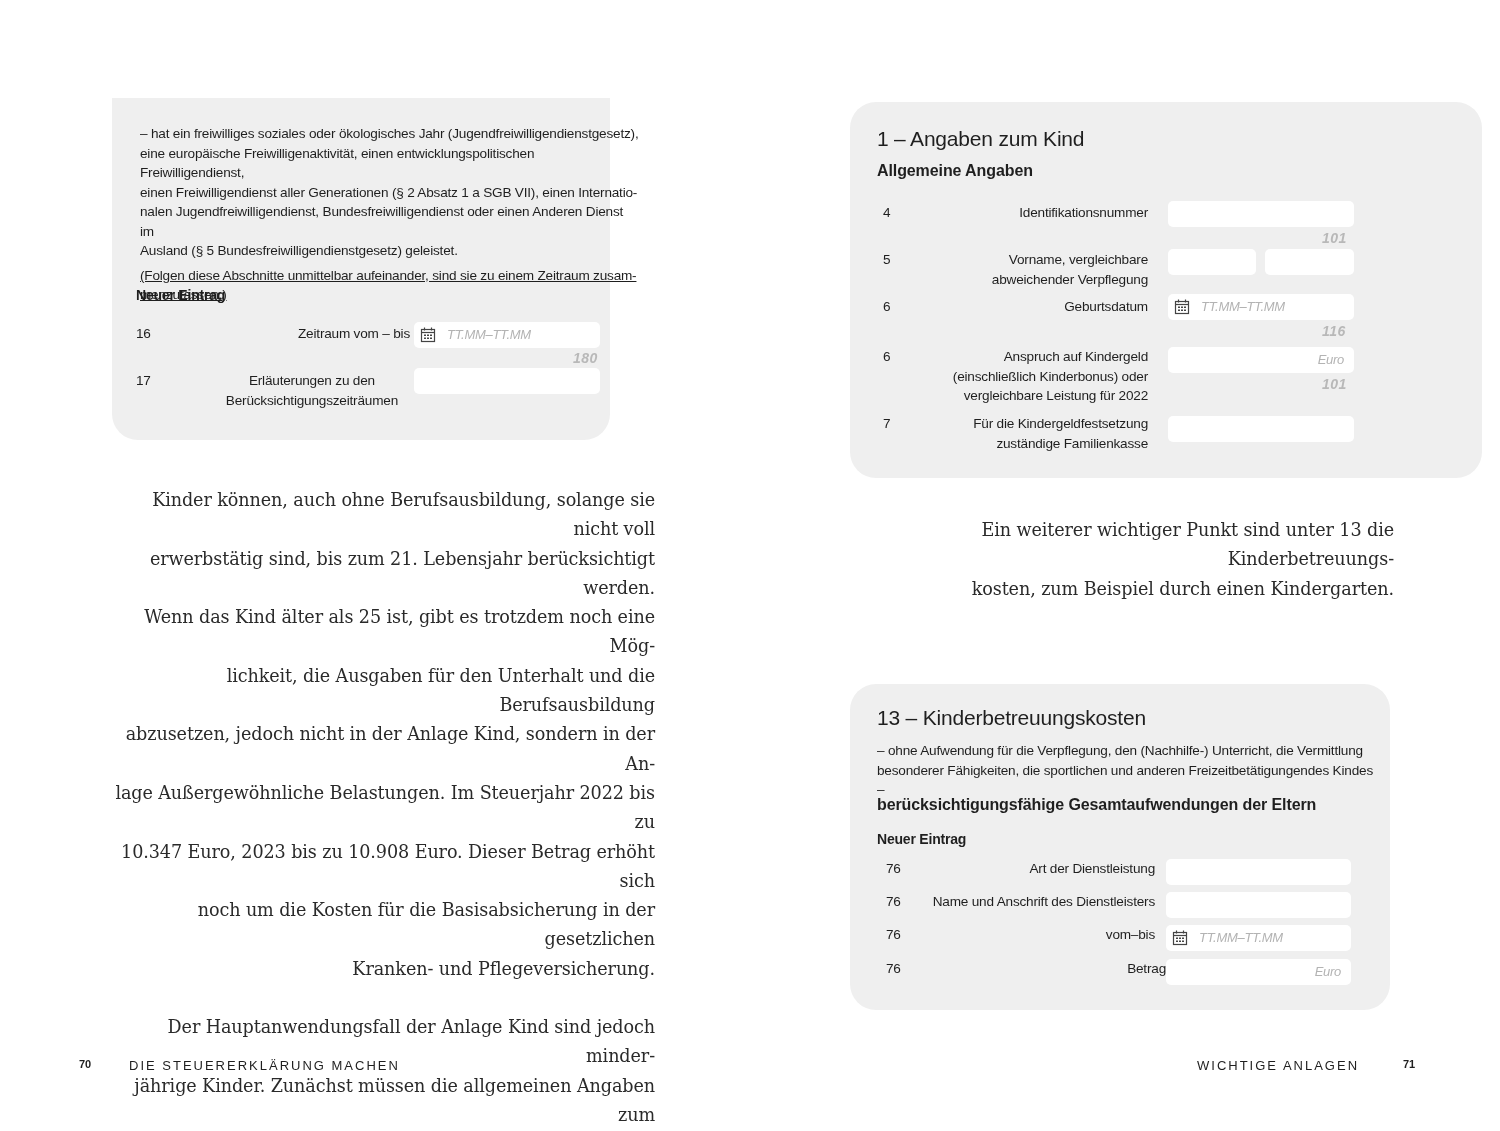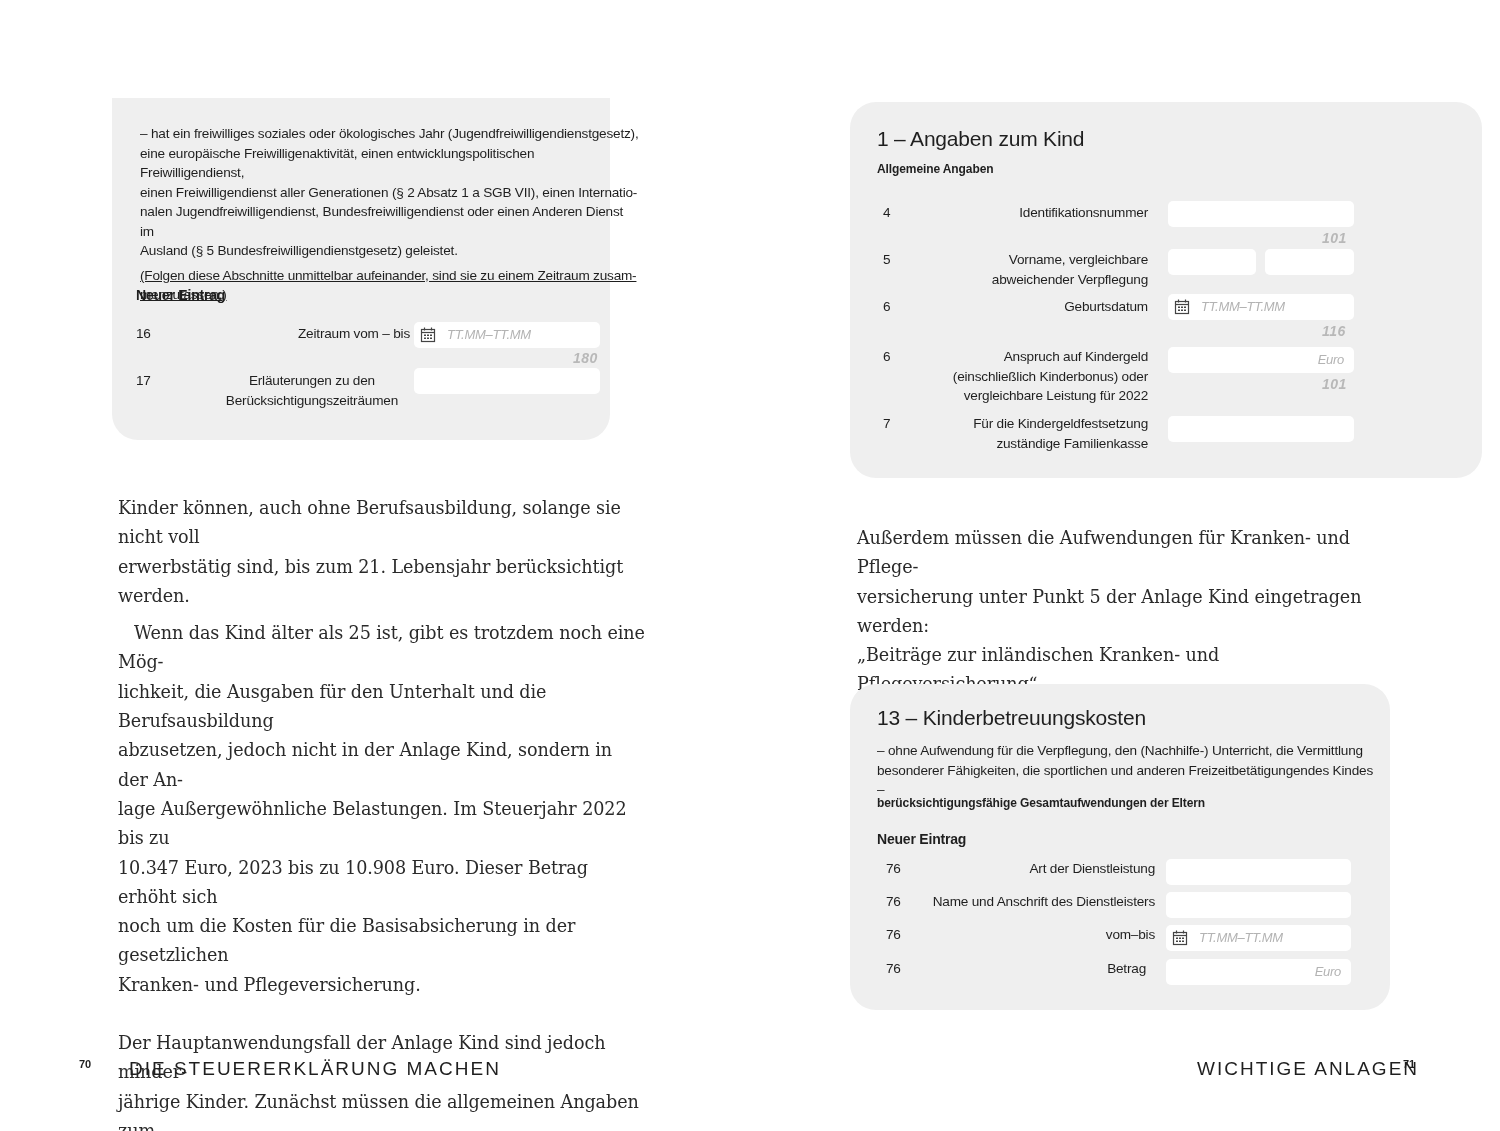--- a/index.html
+++ b/index.html
@@ -7,38 +7,38 @@
   .sans { font-family: "Liberation Sans", "DejaVu Sans", sans-serif; }
   .serif { font-family: "DejaVu Serif", "Liberation Serif", serif; }
 
   .card { position: absolute; background: #efefef; border-radius: 26px; box-sizing: border-box; }
   .card.cont { border-top-left-radius: 0; border-top-right-radius: 0; }
 
   .card-note { font-size: 13.6px; line-height: 19.5px; letter-spacing: -0.2px; margin: 0; }
   .card-note + .card-note { margin-top: 5px; text-decoration: underline; }
 
   .h-section { font-size: 21px; font-weight: normal; letter-spacing: -0.2px; margin: 0; }
-  .h-sub { font-size: 12px; font-weight: bold; letter-spacing: -0.1px; margin: 0; }
+  .h-sub { font-size: 16px; font-weight: bold; letter-spacing: -0.1px; margin: 0; }
   .new-entry { font-size: 14px; font-weight: bold; letter-spacing: -0.2px; }
 
   .row { position: absolute; left: 0; right: 0; font-size: 13.6px; line-height: 19.5px; letter-spacing: -0.2px; }
   .row .num { position: absolute; left: 0; top: 0; }
   .row .lbl { position: absolute; top: 0; text-align: right; }
   .field { position: absolute; background: #ffffff; border-radius: 5px; height: 26px; box-sizing: border-box; font-size: 13px; color: #b3b3b3; font-style: italic; letter-spacing: -0.3px; line-height: 26px; }
   .field .ph { position: absolute; left: 33px; top: 0; }
   .field .unit { position: absolute; right: 10px; top: 0; }
   .field .cal { position: absolute; left: 6px; top: 5px; width: 16px; height: 16px; }
   .code { position: absolute; font-size: 14px; font-style: italic; font-weight: bold; color: #b8b8b8; letter-spacing: 0.5px; }
 
   .body-text { position: absolute; font-size: 17.6px; line-height: 29.3px; color: #2a2a2a; margin: 0; letter-spacing: -0.1px; }
-  .body-text p { margin: 8px; }
+  .body-text p { margin: 0; text-align: right; }
   .body-text p.indent { text-indent: 16px; }
   .body-text p.gap { margin-top: 29px; }
 
-  .folio { position: absolute; top: 1058px; font-size: 19px; letter-spacing: 2px; color: #1f1f1f; }
+  .folio { position: absolute; top: 1058px; font-size: 13px; letter-spacing: 2px; color: #1f1f1f; }
   .folio-num { position: absolute; top: 1058px; font-size: 11px; font-weight: bold; color: #1f1f1f; }
 </style>
 </head>
 <body>
 
 <div class="card cont sans" style="left:112px; top:98px; width:498px; height:342px;">
   <div style="position:absolute; left:28px; top:26px; width:500px;">
     <p class="card-note">
       <span>– hat ein freiwilliges soziales oder ökologisches Jahr (Jugendfreiwilligendienstgesetz),</span><br>
       <span>eine europäische Freiwilligenaktivität, einen entwicklungspolitischen Freiwilligendienst,</span><br>
@@ -172,25 +172,20 @@
       <span class="lbl" style="right:210px;">
         <span>Für die Kindergeldfestsetzung</span><br>
         <span>zuständige Familienkasse</span>
       </span>
       <div class="field" style="left:285px; top:2px; width:186px;"></div>
     </div>
   </div>
 </div>
 
 <div class="body-text serif" style="left:849px; top:516px; width:545px;">
-  <p>
-    <span>Außerdem müssen die Aufwendungen für Kranken- und Pflege-</span><br>
-    <span>versicherung unter Punkt 5 der Anlage Kind eingetragen werden:</span><br>
-    <span>„Beiträge zur inländischen Kranken- und Pflegeversicherung“.</span>
-  </p>
   <p class="indent">
     <span>Ein weiterer wichtiger Punkt sind unter 13 die Kinderbetreuungs-</span><br>
     <span>kosten, zum Beispiel durch einen Kindergarten.</span>
   </p>
 </div>
 
 <div class="card sans" style="left:850px; top:684px; width:540px; height:326px;">
   <h2 class="h-section" style="position:absolute; left:27px; top:22px;">13 – Kinderbetreuungskosten</h2>
   <p class="card-note" style="position:absolute; left:27px; top:57px; width:500px;">
     <span>– ohne Aufwendung für die Verpflegung, den (Nachhilfe-) Unterricht, die Vermittlung</span><br>
@@ -226,21 +221,21 @@
               <rect x="4" y="10.5" width="2" height="1.5"></rect>
               <rect x="7" y="10.5" width="2" height="1.5"></rect>
               <rect x="10" y="10.5" width="2" height="1.5"></rect>
             </g>
           </svg>
         <span class="ph">TT.MM–TT.MM</span>
       </div>
     </div>
     <div class="row" style="top:100px;">
       <span class="num">76</span>
-      <span class="lbl" style="right:210px;">Betrag</span>
+      <span class="lbl" style="right:190px;">Betrag</span>
       <div class="field" style="left:280px; top:0px; width:185px;">
         <span class="unit">Euro</span>
       </div>
     </div>
   </div>
 </div>
 
 <div class="folio sans" style="left:1197px;">WICHTIGE ANLAGEN</div>
 <div class="folio-num sans" style="left:1403px;">71</div>
 

